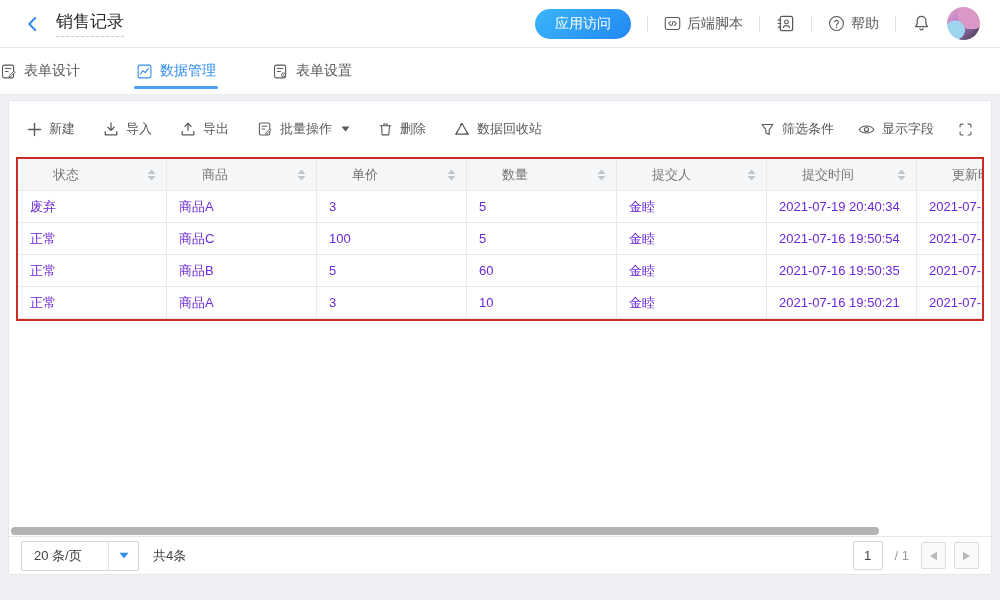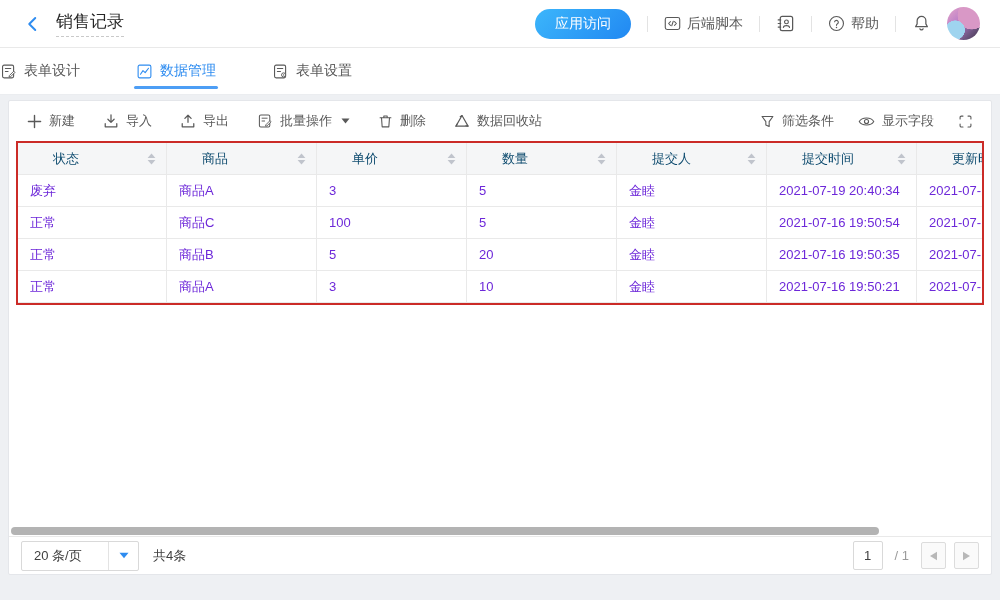--- a/index.html
+++ b/index.html
@@ -45,37 +45,37 @@
   .tab.active::after {
     content:""; position:absolute; left:-2px; right:-2px; bottom:5px;
     height:3px; border-radius:2px; background:#4d9ef5;
   }
   
   .panel {
     margin:5px 8px 0; height:475px; background:#fff;
     border:1px solid #e4e6ea; border-radius:2px;
     display:flex; flex-direction:column;
   }
-  .toolbar { height:40px; display:flex; align-items:center; padding:0 18px; flex:none; }
+  .toolbar { height:56px; display:flex; align-items:center; padding:0 18px; flex:none; }
   .tool { display:flex; align-items:center; gap:7px; color:#595959;
     cursor:pointer; margin-right:28px; white-space:nowrap; }
   .tool .caret { margin-left:2px; }
   .toolbar-right { margin-left:auto; display:flex; align-items:center; }
   .toolbar-right .tool { margin-right:0; margin-left:24px; }
   
   .table-annotated { margin:0 7px; border:2px solid #cb2b27; flex:none; overflow:hidden; }
   .tbl { width:1049px; }
   .tr { display:flex; }
   .th,.td {
     width:150px; flex:none; display:flex; align-items:center;
     padding:0 10px 0 12px; height:32px;
     border-right:1px solid #e9e9e9; border-bottom:1px solid #e9e9e9;
     overflow:hidden; white-space:nowrap;
   }
-  .th { background:#f5f6f7; color:#0c4a6e; justify-content:space-between; cursor:pointer;padding-left:35px; }
+  .th { background:#f5f6f7; color:#737373; justify-content:space-between; cursor:pointer;padding-left:35px; }
   .td { background:#fff; color:#6d28d9; }
   .th:first-child,.td:first-child { width:149px; }
   .spacer { flex:1; }
   
   .hscroll { height:10px; margin:0 2px; flex:none; position:relative; cursor:pointer; }
   .hscroll-thumb { position:absolute; left:0; top:1px; height:8px; width:868px;
     background:#b3b3b3; border-radius:4px; }
   
   .pagebar { height:38px; border-top:1px solid #e9e9e9; flex:none;
     display:flex; align-items:center; padding:0 12px; }
@@ -321,21 +321,21 @@
             <div class="td">100</div>
             <div class="td">5</div>
             <div class="td">金睦</div>
             <div class="td">2021-07-16 19:50:54</div>
             <div class="td">2021-07-19</div>
           </div>
           <div class="tr">
             <div class="td">正常</div>
             <div class="td">商品B</div>
             <div class="td">5</div>
-            <div class="td">20</div>
+            <div class="td">60</div>
             <div class="td">金睦</div>
             <div class="td">2021-07-16 19:50:35</div>
             <div class="td">2021-07-19</div>
           </div>
           <div class="tr">
             <div class="td">正常</div>
             <div class="td">商品A</div>
             <div class="td">3</div>
             <div class="td">10</div>
             <div class="td">金睦</div>

